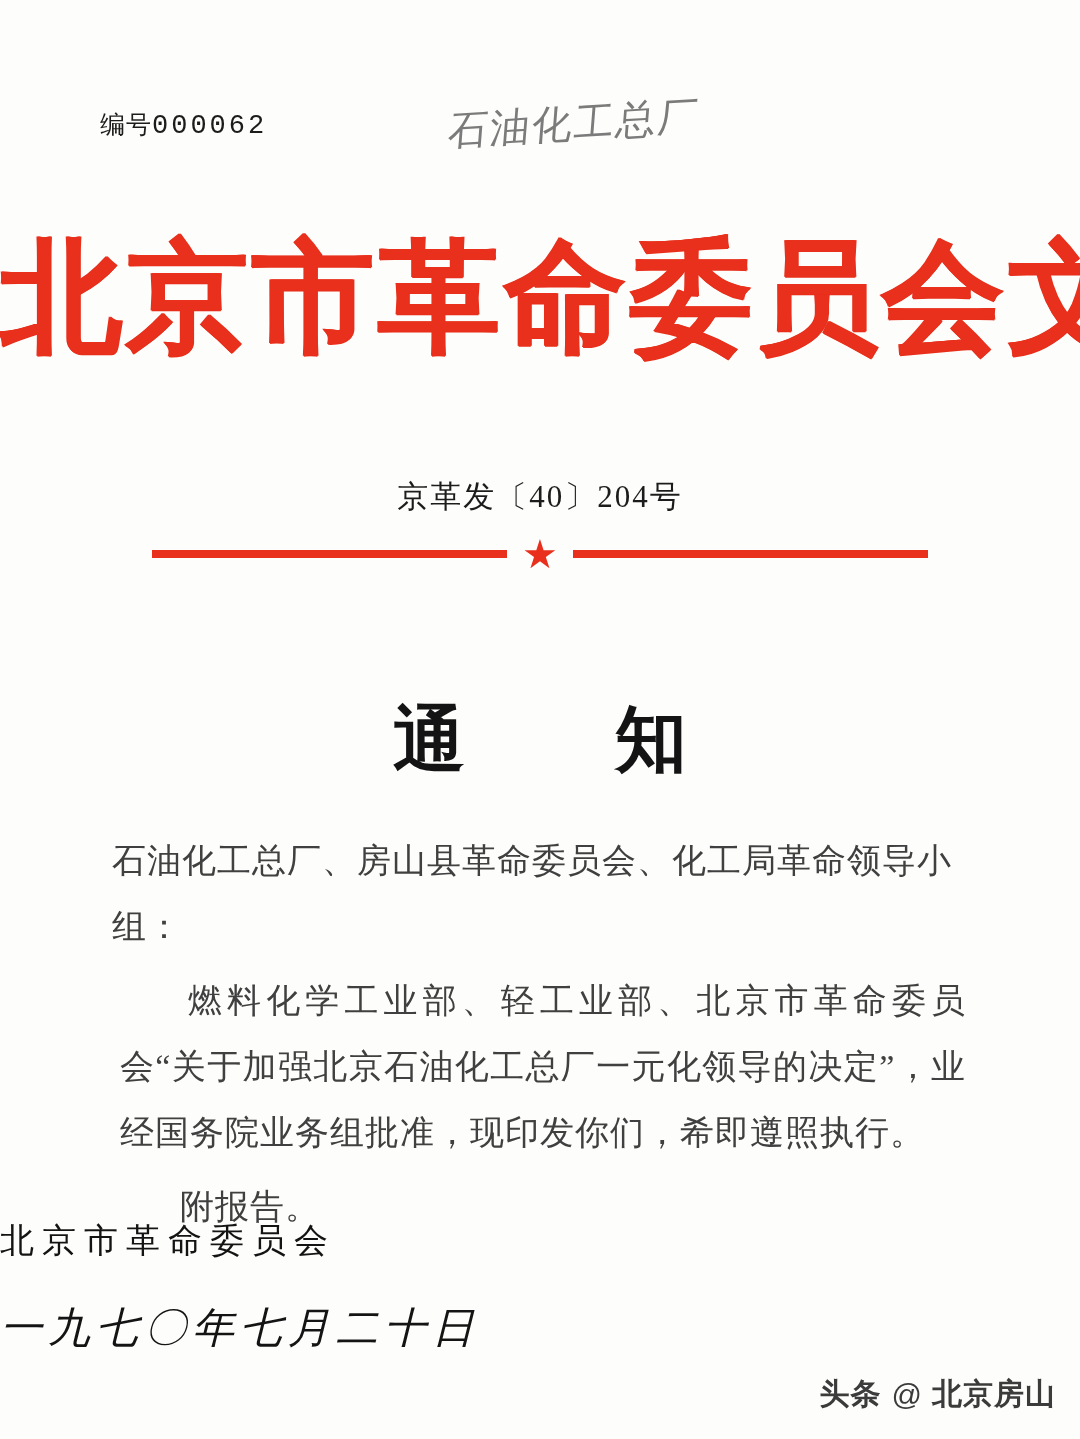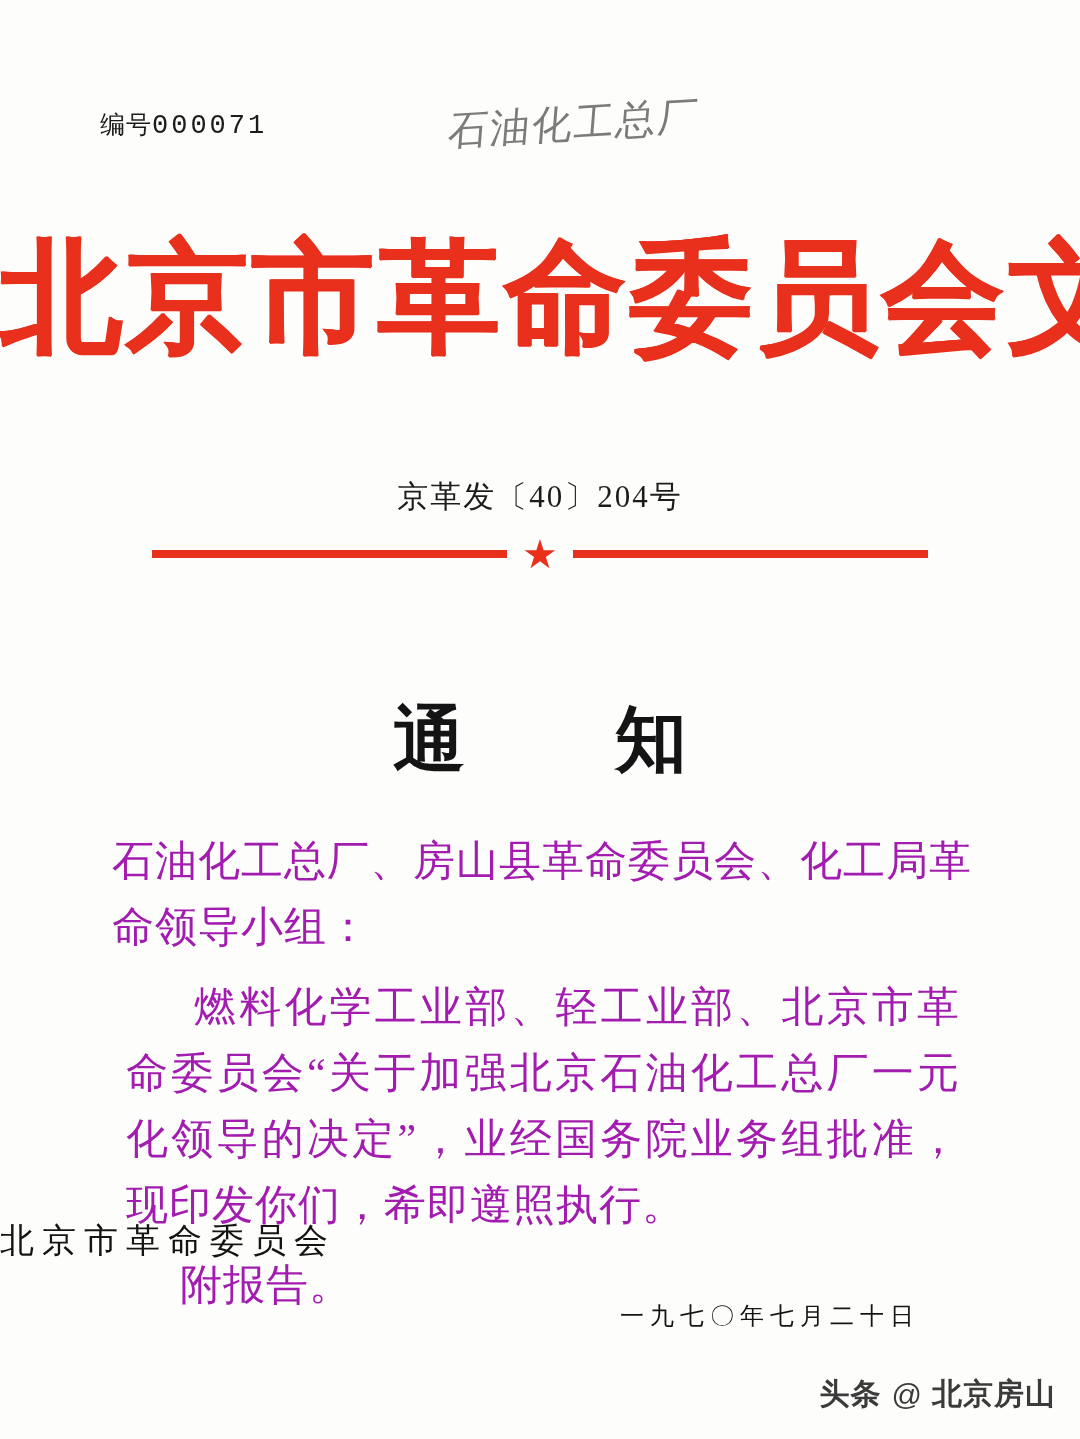--- a/index.html
+++ b/index.html
@@ -126,28 +126,28 @@
     text-indent: 150px;
     color: #141414;
   }
 
   
   .body-block {
     position: absolute;
     top: 828px;
     left: 112px;
     width: 862px;
-    font-size: 42px;
+    font-size: 34px;
     line-height: 66px;
     letter-spacing: 1px;
-    color: #a21caf;
+    color: #404040;
   }
   .addressee { margin: 0 0 8px 0; }
   .para {
-    margin: 14px;
+    margin: 8px;
     text-indent: 68px;
     text-align: justify;
   }
   .attach { margin: 0; text-indent: 68px; }
 
   
   .signature {
     position: absolute;
     top: 1218px;
     left: 0;
@@ -155,24 +155,24 @@
     text-align: left;
     font-size: 34px;
     letter-spacing: 8px;
     color: #141414;
   }
   .sign-date {
     position: absolute;
     top: 1300px;
     left: 0;
     width: 920px;
-    text-align: right;
-    font-size: 24px;
+    font-size: 42px;
     letter-spacing: 6px;
     color: #141414;
+    font-style: italic;
   }
 
   
   .watermark {
     position: absolute;
     right: 24px;
     bottom: 24px;
     display: flex;
     align-items: center;
     gap: 10px;
@@ -186,21 +186,21 @@
   .watermark .wm-at { font-weight: normal; }
   .watermark .wm-name { letter-spacing: 1px; }
 </style>
 </head>
 <body>
 
 <div class="page">
 
   <div class="serial-row">
     <span class="serial-label">编号</span>
-    <span class="serial-number">000071</span>
+    <span class="serial-number">000062</span>
   </div>
 
   <div class="handwriting">石油化工总厂</div>
 
   <div class="masthead">北京市革命委员会文件</div>
 
   <div class="doc-number">京革发〔40〕204号</div>
 
   <div class="rule">
     <span class="bar left"></span>

